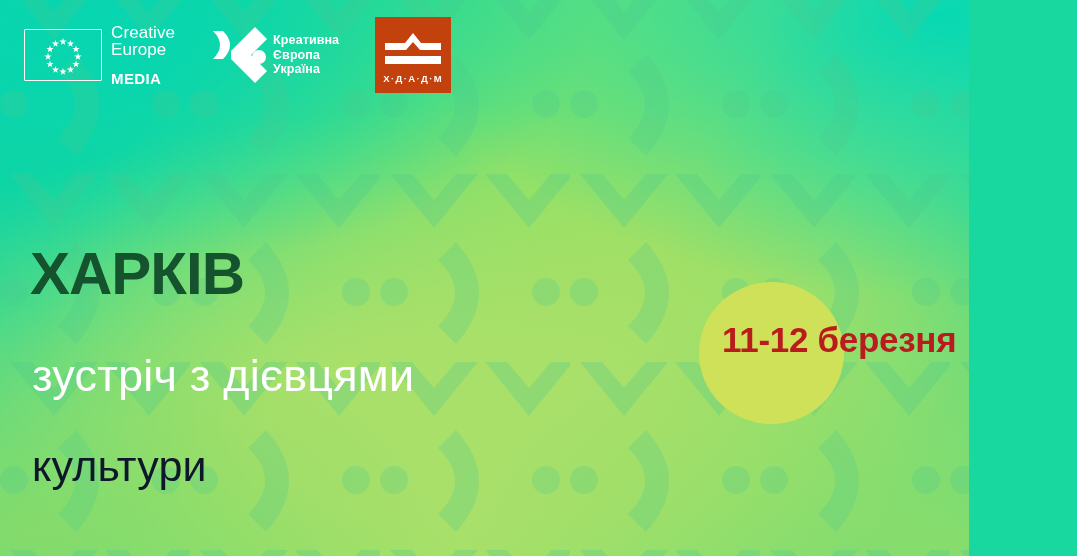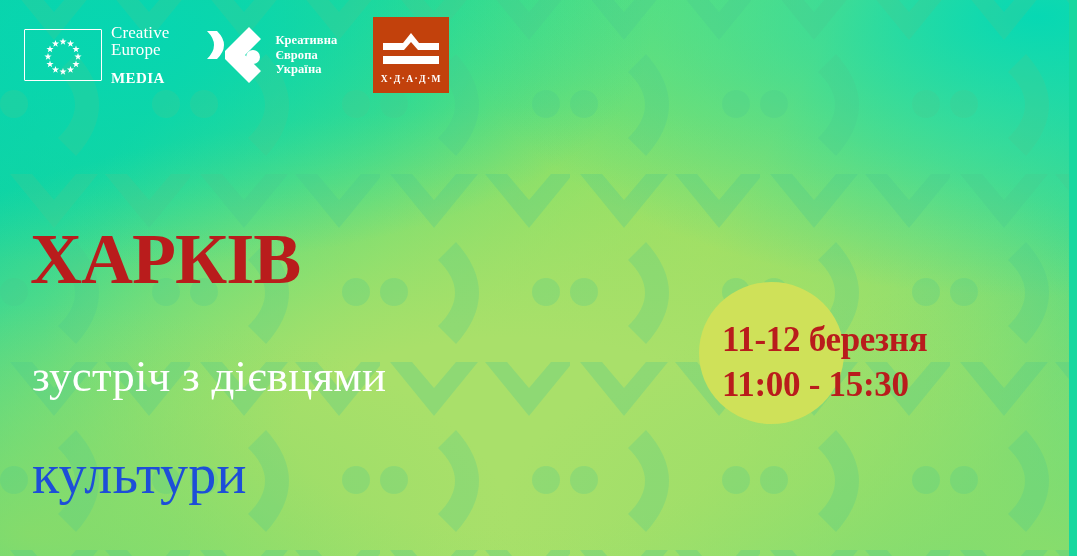--- a/index.html
+++ b/index.html
@@ -2,21 +2,21 @@
 <html><head>
 <meta charset="utf-8">
 <style>
   html,body{margin:0;padding:0;}
   body{
     width:1077px;height:556px;overflow:hidden;
     font-family:"Liberation Sans", sans-serif;
     background:#18d89f;
   }
   #banner{
-    position:relative;width:1069px;height:556px;overflow:hidden;font-family:Liberation Serif, serif;
+    position:relative;width:969px;height:556px;overflow:hidden;
   }
   
   .bg-base{
     position:absolute;inset:0;
     background:
       radial-gradient(115% 95% at 48% 78%, #a9e06a 0%, #a9e06a 18%, rgba(169,224,106,0) 62%),
       radial-gradient(120% 120% at 70% 55%, rgba(150,222,96,0.85) 0%, rgba(150,222,96,0) 55%),
       linear-gradient(118deg, #0ed2a4 0%, #16d69c 16%, #3cdd86 33%, #7ee36c 50%, #9fe462 62%, #63e08a 76%, #16d6a4 92%, #08d6b0 100%);
   }
   .bg-glow{
@@ -41,45 +41,45 @@
     width:78px;height:52px;border:1.6px solid #ffffff;border-radius:1px;
     position:relative;box-sizing:border-box;
   }
   .eu-flag svg{position:absolute;left:0;top:0;}
   .eu-words{display:flex;flex-direction:column;line-height:1.02;}
   .eu-words .l1,.eu-words .l2{
     color:#fff;font-size:17px;letter-spacing:.1px;font-weight:400;
   }
   .eu-words .l3{color:#fff;font-size:15px;font-weight:800;letter-spacing:.4px;margin-top:12px;}
 
-  .logo-ke{display:flex;align-items:center;gap:8px;margin-left:36px;}
+  .logo-ke{display:flex;align-items:center;margin-left:36px;}
   .ke-words{display:flex;flex-direction:column;line-height:1.16;}
   .ke-words span{color:#fff;font-size:12.5px;font-weight:600;letter-spacing:.1px;}
 
   .logo-hdadm{
     margin-left:36px;width:76px;height:76px;background:#c2410c;
     position:relative;
   }
   .hdadm-letters{
     position:absolute;left:0;right:0;bottom:9px;text-align:center;
     color:#fff;font-size:9.5px;font-weight:700;letter-spacing:1.4px;
   }
   
   .headline{
-    position:absolute;left:30px;top:223px;
-    color:#b91c1c;font-size:72px;font-weight:800;letter-spacing:-1px;
+    position:absolute;left:30px;top:244px;
+    color:#14532d;font-size:60px;font-weight:800;letter-spacing:-1px;
     line-height:1;
   }
   .sub1{
     position:absolute;left:32px;top:350px;
     color:#ffffff;font-size:45px;font-weight:300;letter-spacing:.2px;
   }
   .sub2{
     position:absolute;left:32px;top:442px;
-    color:#1d4ed8;font-size:56px;font-weight:300;letter-spacing:.2px;
+    color:#0f172a;font-size:43px;font-weight:300;letter-spacing:.2px;
   }
   .date-block{
     position:absolute;left:722px;top:318px;
     color:#b91c1c;font-weight:800;font-size:35px;line-height:1.28;
     letter-spacing:-.3px;white-space:nowrap;
   }
 </style>
 </head>
 <body>
 
@@ -162,16 +162,15 @@
     </div>
 
   </div>
 
   <div class="headline">ХАРКІВ</div>
   <div class="sub1">зустріч з дієвцями</div>
   <div class="sub2">культури</div>
 
   <div class="date-block">
     <div>11-12 березня</div>
-    <div>11:00 - 15:30</div>
   </div>
 
 </div>
 
 </body></html>

